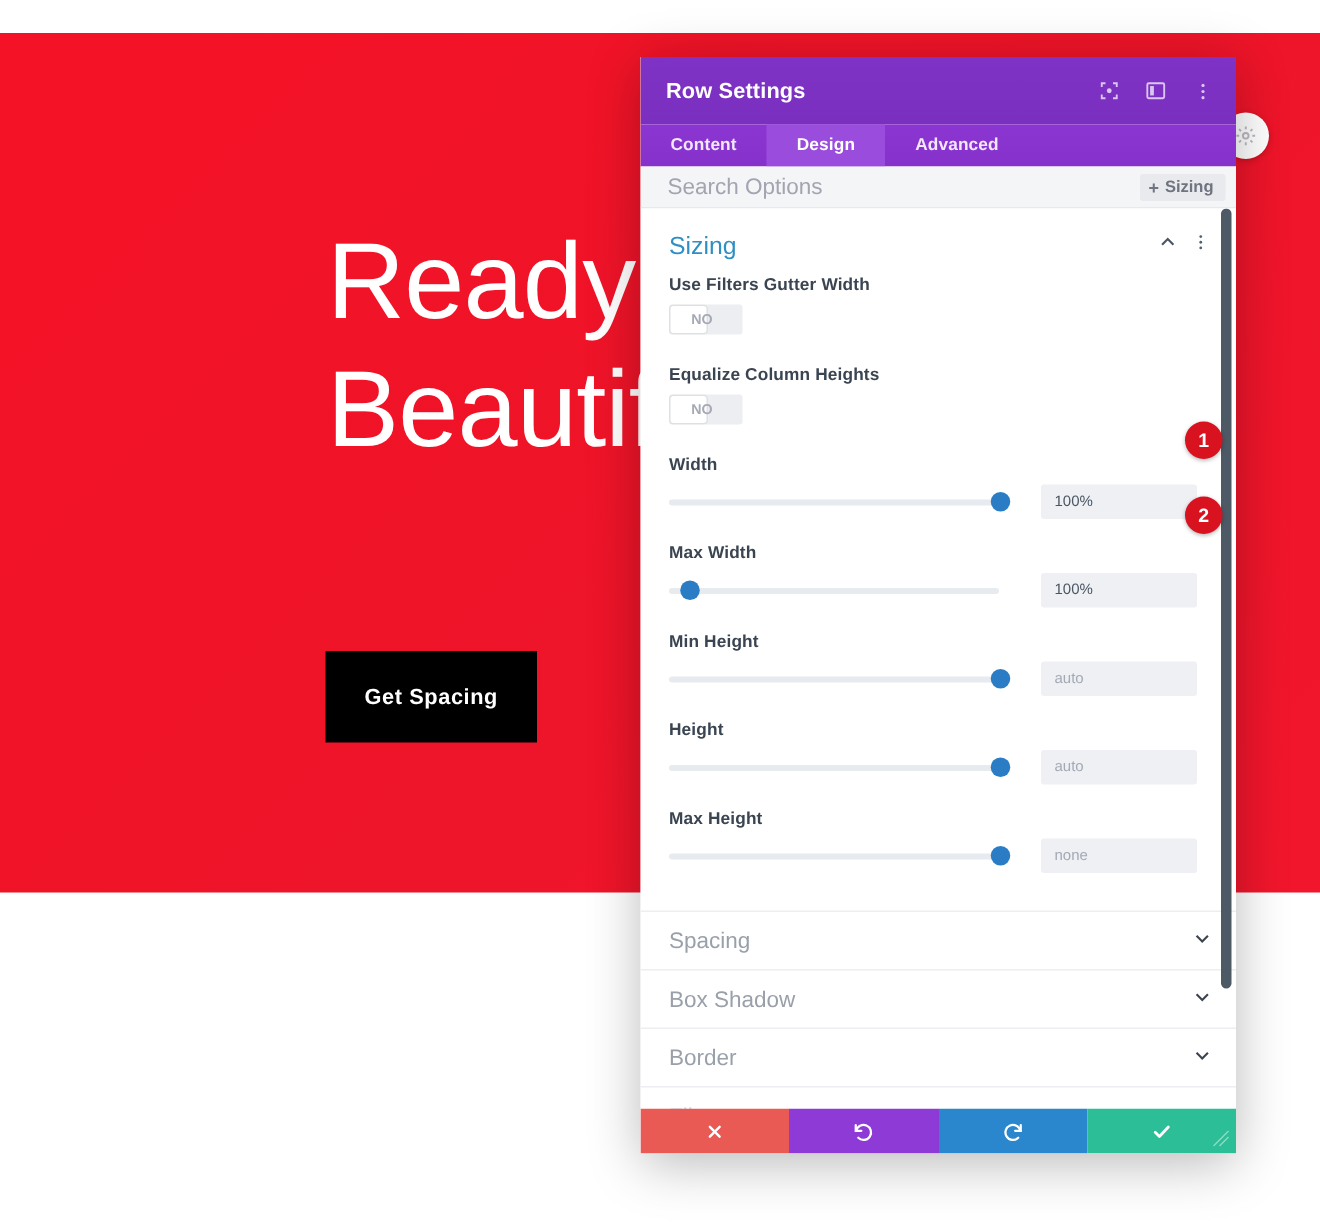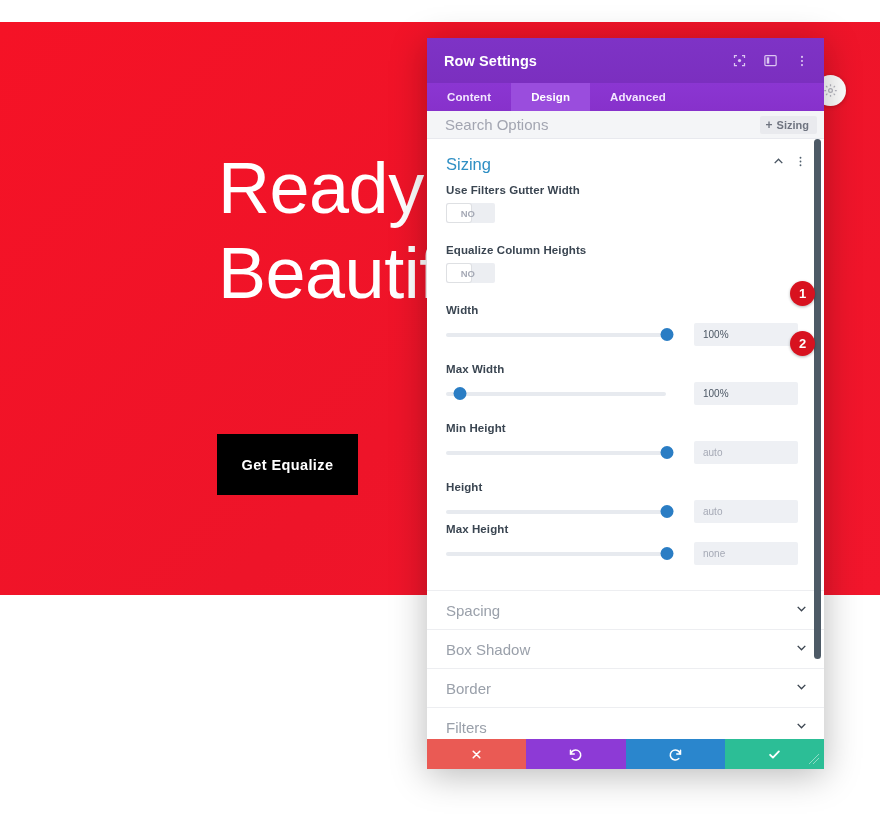--- a/index.html
+++ b/index.html
@@ -216,21 +216,21 @@
 </style>
 </head>
 <body>
 
 <div id="stage">
 
   <div class="hero">
     <div class="hero-inner">
       <div class="hero-title">Ready to
 Beautiful</div>
-      <div class="hero-btn">Get Equalize</div>
+      <div class="hero-btn">Get Spacing</div>
     </div>
   </div>
 
   <div class="round-tool">
     <svg width="15" height="15" viewBox="0 0 24 24" fill="none" stroke="currentColor" stroke-width="2">
       <circle cx="12" cy="12" r="3"></circle>
       <path d="M12 2v3M12 19v3M2 12h3M19 12h3M4.9 4.9l2.1 2.1M17 17l2.1 2.1M19.1 4.9L17 7M7 17l-2.1 2.1"></path>
     </svg>
   </div>
 
@@ -338,21 +338,21 @@
           <div class="field-label">Min Height</div>
           <div class="slider-row">
             <div class="slider">
               <div class="slider-track"></div>
               <div class="slider-knob" style="left:96%"></div>
             </div>
             <div class="val-box ph">auto</div>
           </div>
         </div>
 
-        <div class="field" style="">
+        <div class="field" style="margin-bottom:17px">
           <div class="field-label">Height</div>
           <div class="slider-row">
             <div class="slider">
               <div class="slider-track"></div>
               <div class="slider-knob" style="left:96%"></div>
             </div>
             <div class="val-box ph">auto</div>
           </div>
         </div>
 

